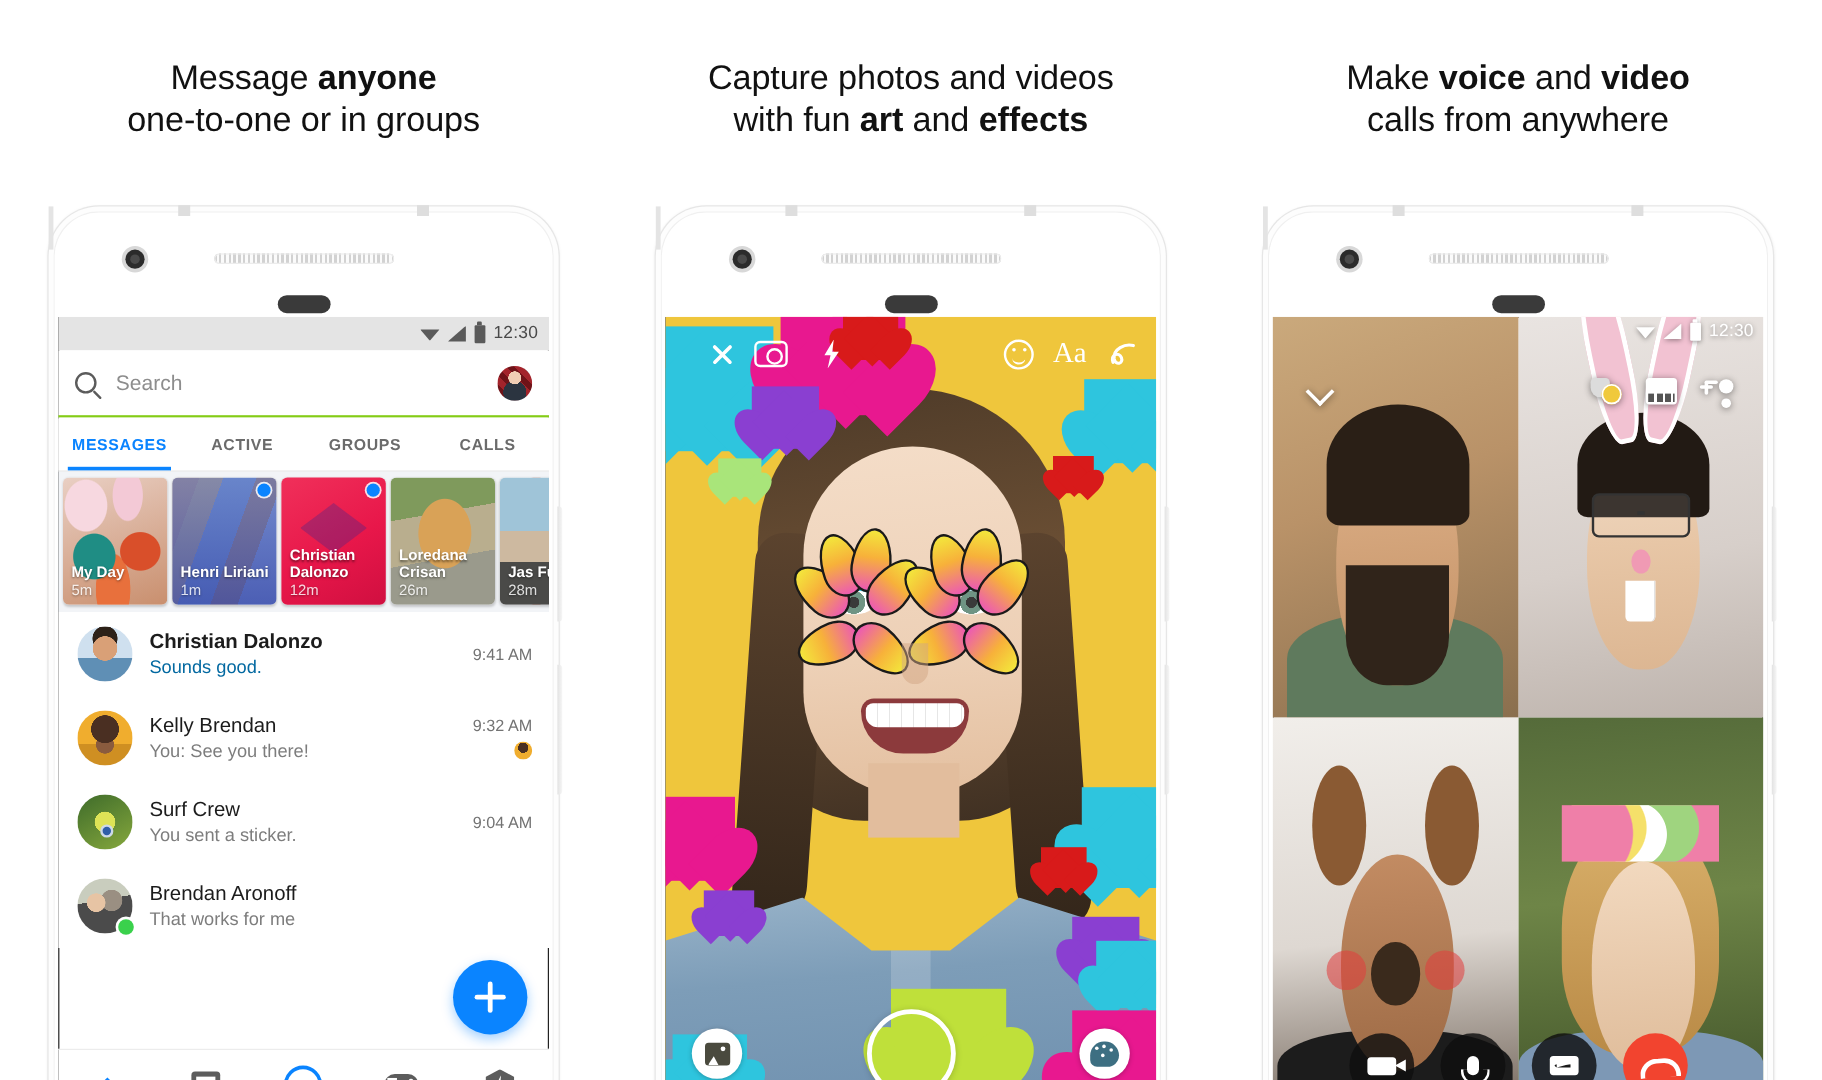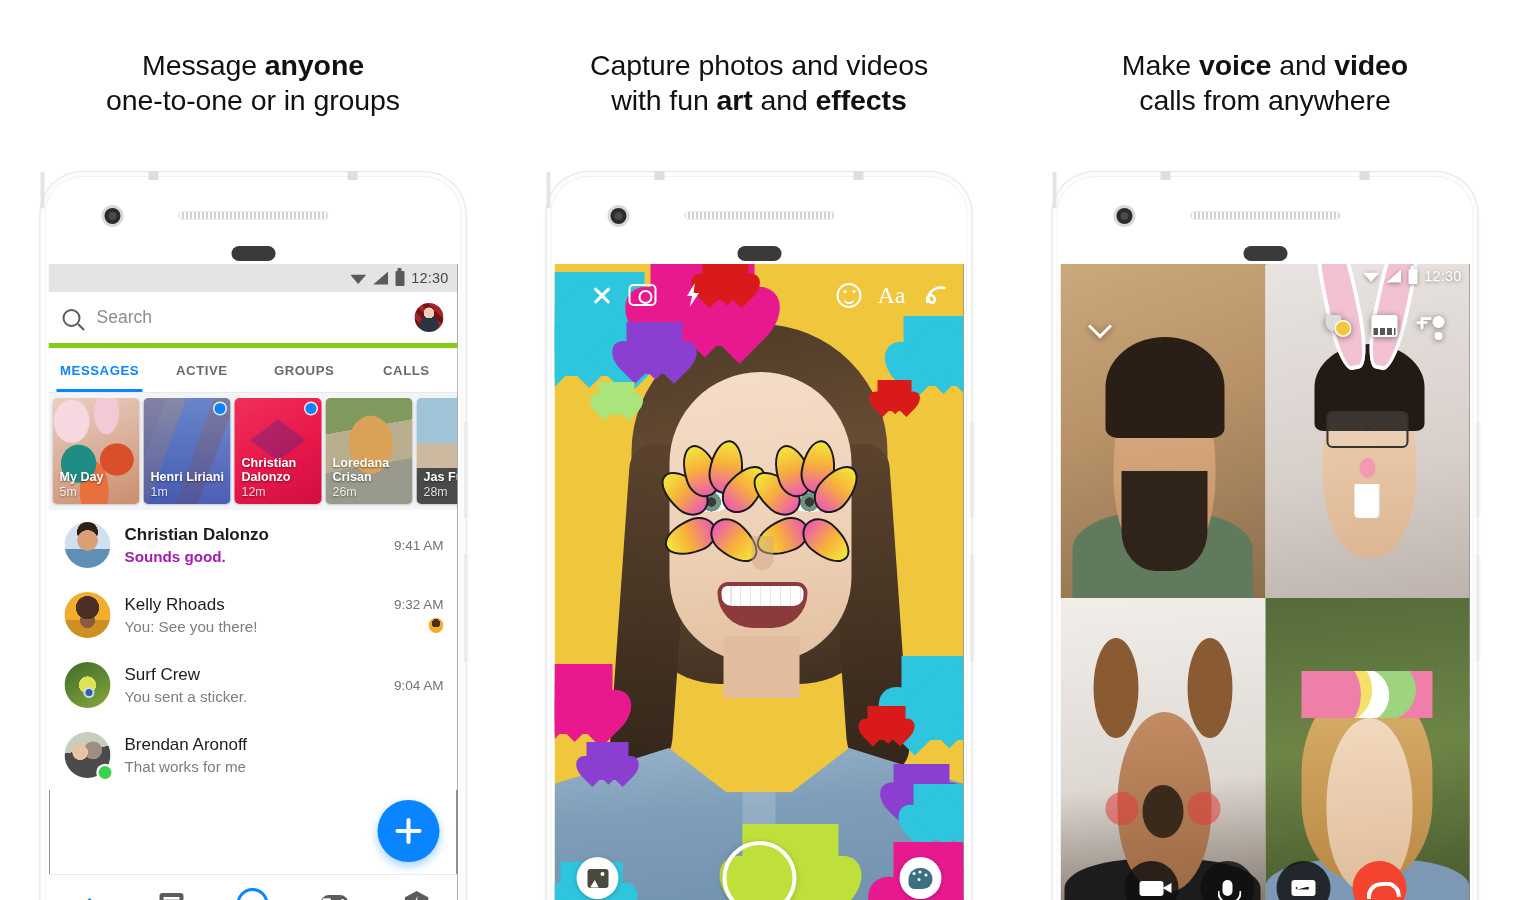--- a/index.html
+++ b/index.html
@@ -113,21 +113,21 @@
     position: relative;
   }
   .ico-batt::before{
     content:""; position:absolute; top:-3px; left:2.5px;
     width:4px; height:3px; background:#5a5a5a; border-radius:1px 1px 0 0;
   }
 
   .searchbar {
     height: 56px; background:#fff; display:flex; align-items:center;
     padding: 0 14px; gap: 16px;
-    border-bottom: 5px solid #84cc16;
+    border-bottom: 2px solid #84cc16;
     justify-content: flex-end;
   }
   .mag {
     width: 18px; height: 18px; border: 2.2px solid #5b5b5b; border-radius: 50%;
     position: relative; flex: none;
   }
   .mag::after{
     content:""; position:absolute; right:-7px; bottom:-4px;
     width:9px; height:2.2px; background:#5b5b5b; border-radius:2px;
     transform: rotate(45deg);
@@ -246,21 +246,21 @@
   }
   .badge-online {
     position:absolute; right:-1px; bottom:-1px;
     width:13px; height:13px; border-radius:50%;
     background:#3ad14c; box-shadow:0 0 0 2.2px #fff;
   }
   .chat-main { flex: 1; min-width: 0; }
   .chat-name { font-size: 17px; color: #1c1c1c; line-height: 21px; }
   .chat-name.unread { font-weight: 700; }
   .chat-snippet { font-size: 15.2px; color: #7d7d7d; line-height: 20px; margin-top: 2px; }
-  .chat-snippet.unread { color:#a21caf; font-weight: 700; }
+  .chat-snippet.unread { color:#0369a1; font-weight: 400; }
   .chat-right { display:flex; flex-direction: column; align-items: flex-end; gap: 6px; flex: none; }
   .chat-time { font-size: 13.5px; color: #737373; }
   .seen-av {
     width: 15px; height: 15px; border-radius: 50%;
     background: radial-gradient(circle at 50% 34%,#4a2f22 0 34%,transparent 35%), #f0ad2e;
   }
 
   .fab {
     position: absolute; right: 18px; bottom: 70px;
     width: 62px; height: 62px; border-radius: 50%;
@@ -699,21 +699,21 @@
               <div class="chat-name unread">Christian Dalonzo</div>
               <div class="chat-snippet unread">Sounds good.</div>
             </div>
             <div class="chat-right">
               <div class="chat-time">9:41 AM</div>
             </div>
           </div>
           <div class="chatrow">
             <div class="av av-kelly"></div>
             <div class="chat-main">
-              <div class="chat-name">Kelly Rhoads</div>
+              <div class="chat-name">Kelly Brendan</div>
               <div class="chat-snippet">You: See you there!</div>
             </div>
             <div class="chat-right">
               <div class="chat-time">9:32 AM</div>
               <div class="seen-av"></div>
             </div>
           </div>
           <div class="chatrow">
             <div class="av av-surf"></div>
             <div class="chat-main">

